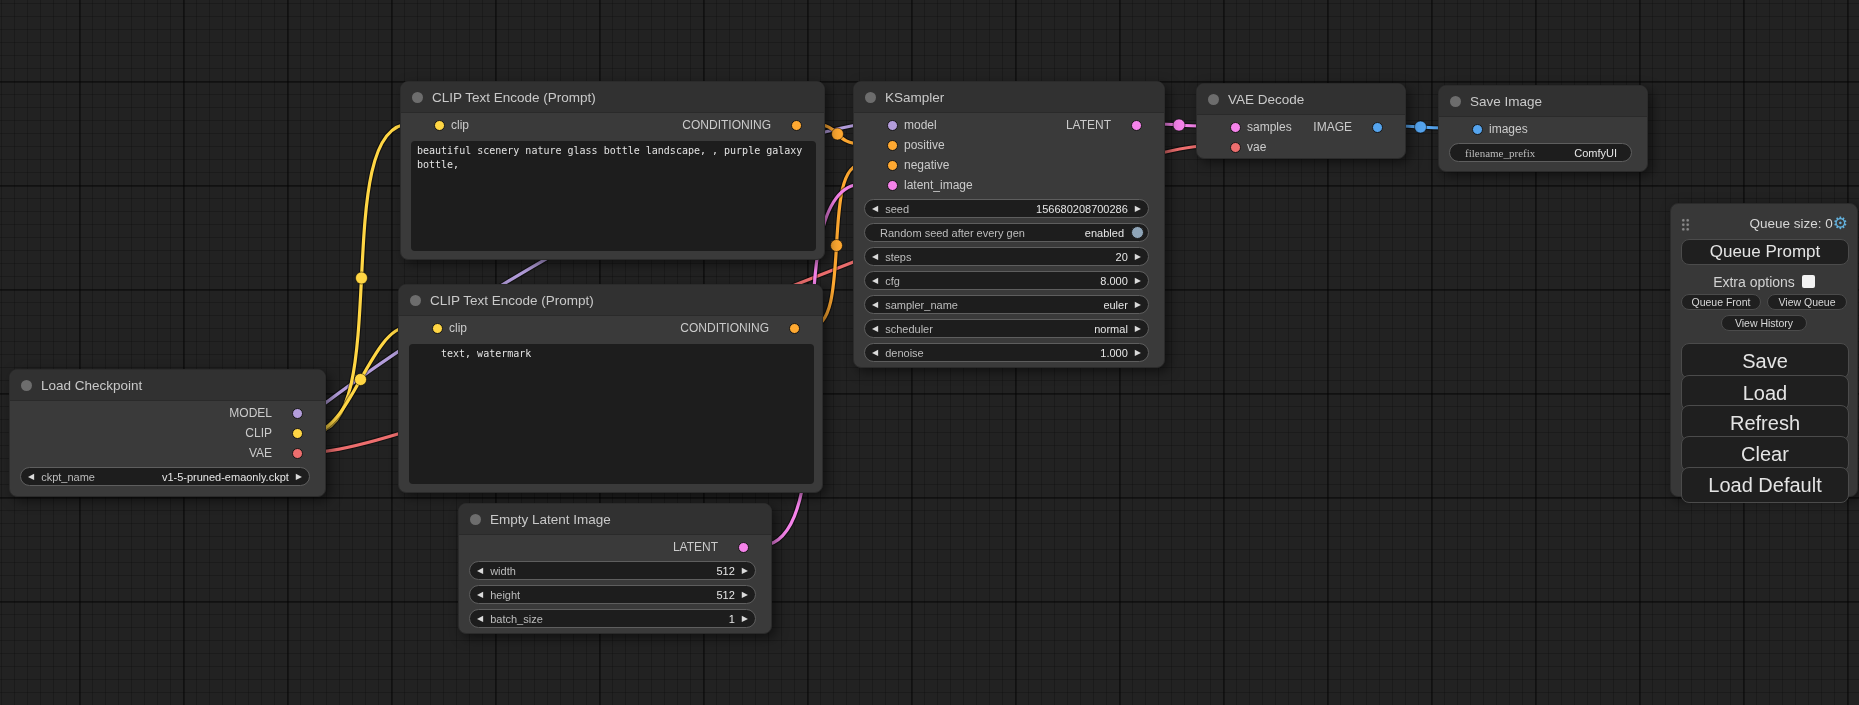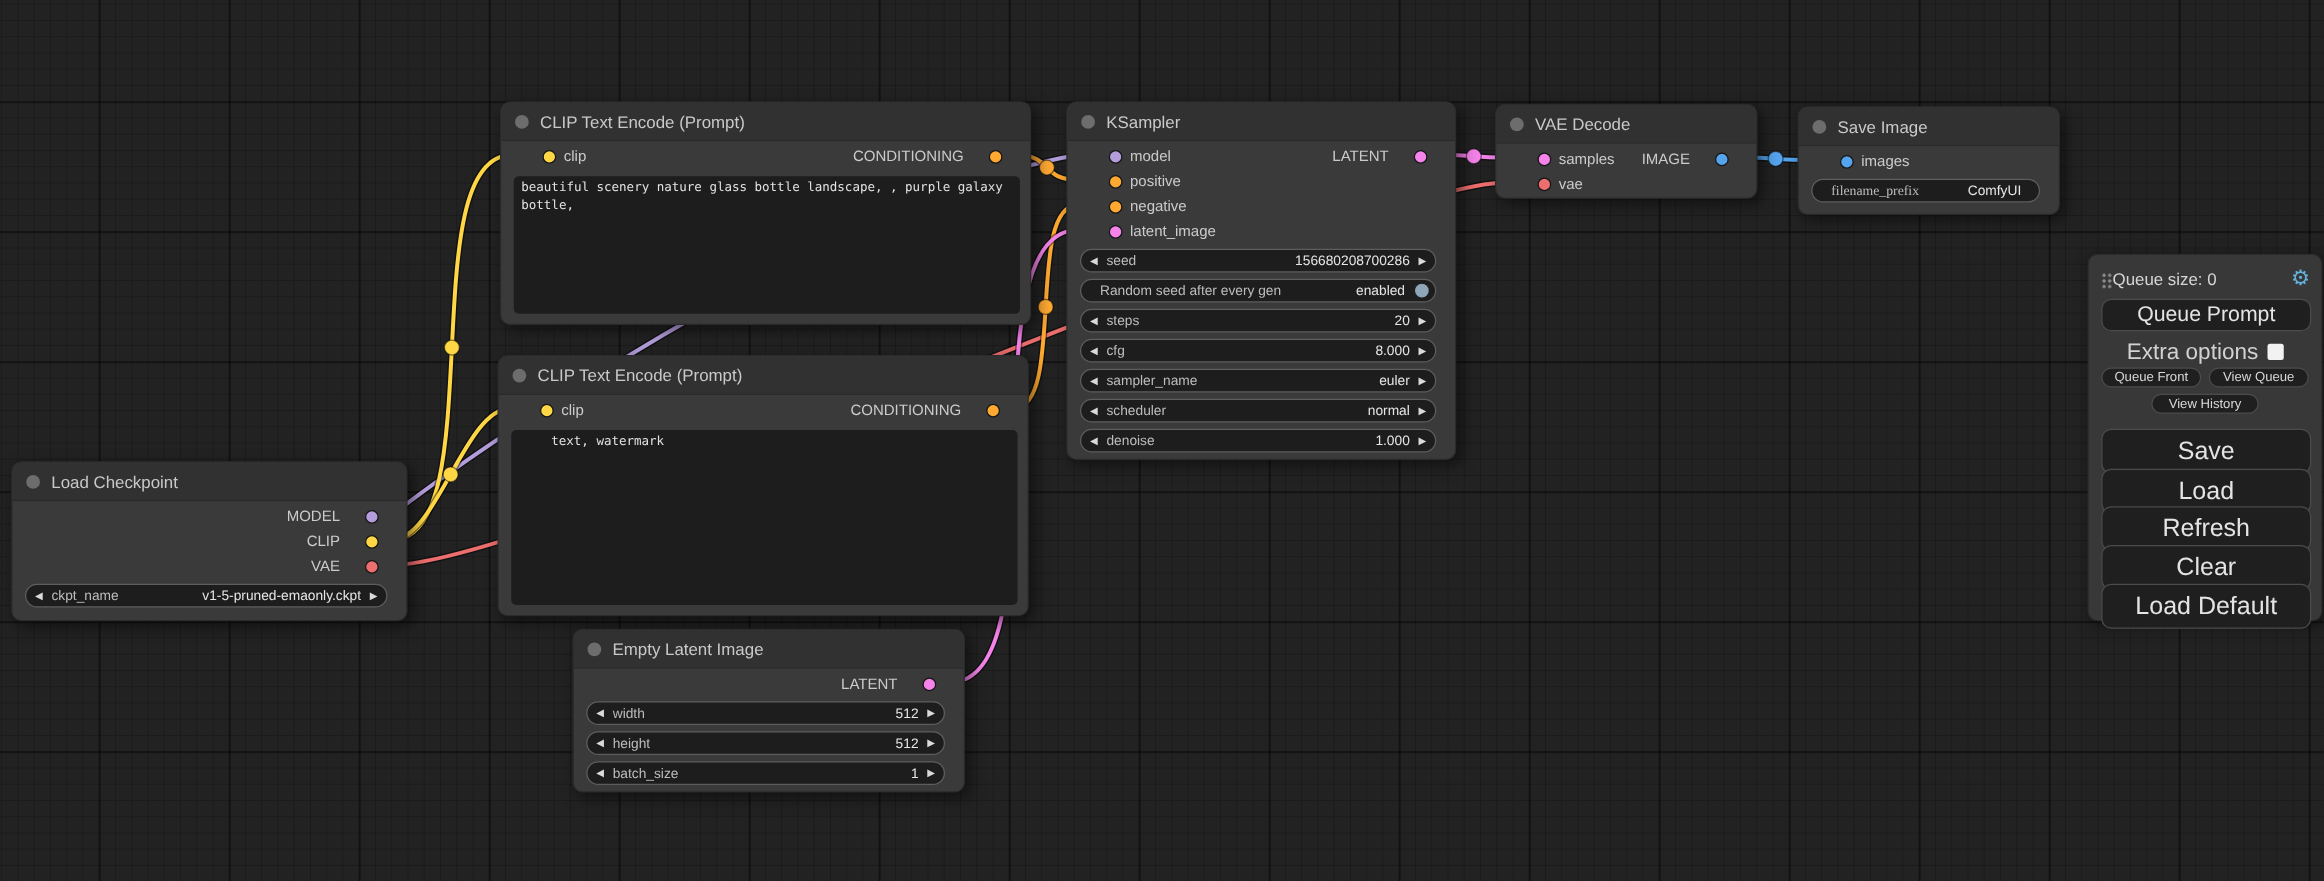--- a/index.html
+++ b/index.html
@@ -39,28 +39,28 @@
       padding:3px 6px;box-sizing:border-box;color:#e2e2e2;
       font-family:"DejaVu Sans Mono",monospace;font-size:10px;line-height:13.5px;
       white-space:pre-wrap;overflow:hidden;}
   
   .qpanel{position:absolute;left:1670px;top:203px;width:188px;height:294px;z-index:4;
           background:#383838;border-radius:8px;border:1px solid #2b2b2b;box-sizing:border-box;
           box-shadow:3px 3px 12px rgba(0,0,0,0.5);color:#d4d4d4;}
   .qhead{position:absolute;top:8px;left:10px;right:9px;height:22px;display:flex;align-items:center;}
   .drag-handle{width:9px;height:13px;margin-top:2px;
     background:radial-gradient(circle,#8d8d8d 1.1px,transparent 1.4px);background-size:4.5px 4.5px;}
-  .qsize{flex:1;text-align:left;font-size:13.5px;color:#d6d6d6;}
+  .qsize{flex:1;text-align:right;font-size:13.5px;color:#d6d6d6;}
   .gear{font-family:"DejaVu Sans",sans-serif;font-size:17px;color:#63b1dd;line-height:1;cursor:pointer;}
   .btn{background:#1f1f1f;border:1px solid #4b4b4b;color:#e4e4e4;border-radius:8px;
        display:flex;align-items:center;justify-content:center;box-sizing:border-box;cursor:pointer;
        font-family:"Liberation Sans",sans-serif;}
   .qprompt{position:absolute;top:35px;left:10px;width:168px;height:26px;font-size:17px;}
   .extra-row{position:absolute;top:69px;left:0;right:0;height:17px;display:flex;
-             align-items:center;justify-content:center;gap:7px;font-size:18px;color:#d2d2d2;}
+             align-items:center;justify-content:center;gap:7px;font-size:14px;color:#d2d2d2;}
   .checkbox{width:13px;height:13px;background:#f2f2f2;border-radius:2px;cursor:pointer;}
   .srow1{position:absolute;top:90px;left:10px;right:10px;display:flex;gap:6px;}
   .srow2{position:absolute;top:111px;left:0;right:0;display:flex;justify-content:center;}
   .sbtn{height:16px;font-size:10.5px;border-radius:9px;flex:1;color:#d8d8d8;}
   .sbtn.vh{flex:0 0 86px;}
   .bbtn{position:absolute;left:10px;width:168px;height:36px;font-size:20px;}
 </style>
 </head>
 <body>
 

